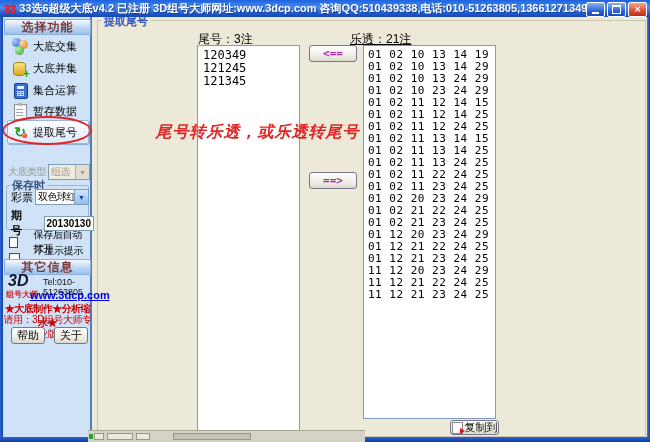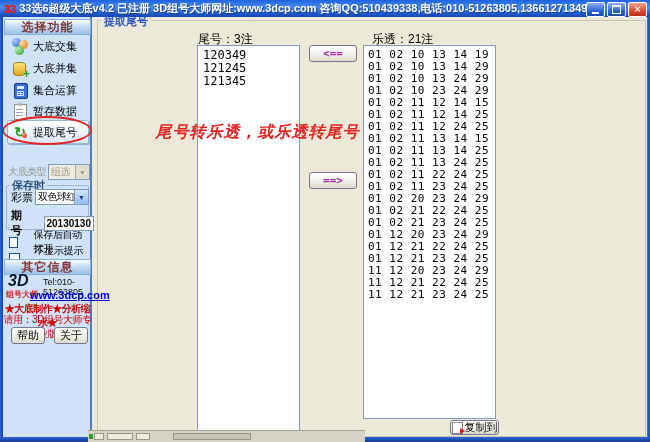--- a/index.html
+++ b/index.html
@@ -277,21 +277,21 @@
 <span class="main-caption">提取尾号</span>
 
 <span class="list-label" style="left:198px;top:31px;">尾号：3注</span>
 <div class="listbox tail-list">120349
 121245
 121345</div>
 
 <div class="xp-btn arrow-btn left">&lt;==</div>
 <div class="xp-btn arrow-btn right">==&gt;</div>
 
-<span class="list-label" style="left:372px;top:31px;">乐透：21注</span>
+<span class="list-label" style="left:350px;top:31px;text-decoration:underline;">乐透：21注</span>
 <div class="listbox lotto-list">01 02 10 13 14 19
 01 02 10 13 14 29
 01 02 10 13 24 29
 01 02 10 23 24 29
 01 02 11 12 14 15
 01 02 11 12 14 25
 01 02 11 12 24 25
 01 02 11 13 14 15
 01 02 11 13 14 25
 01 02 11 13 24 25

